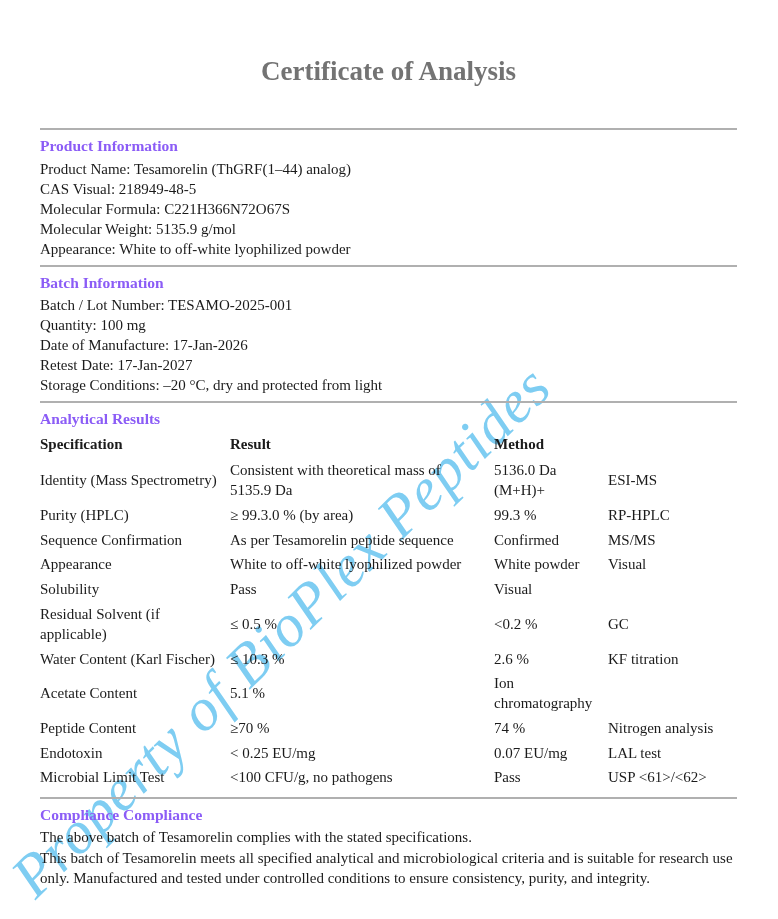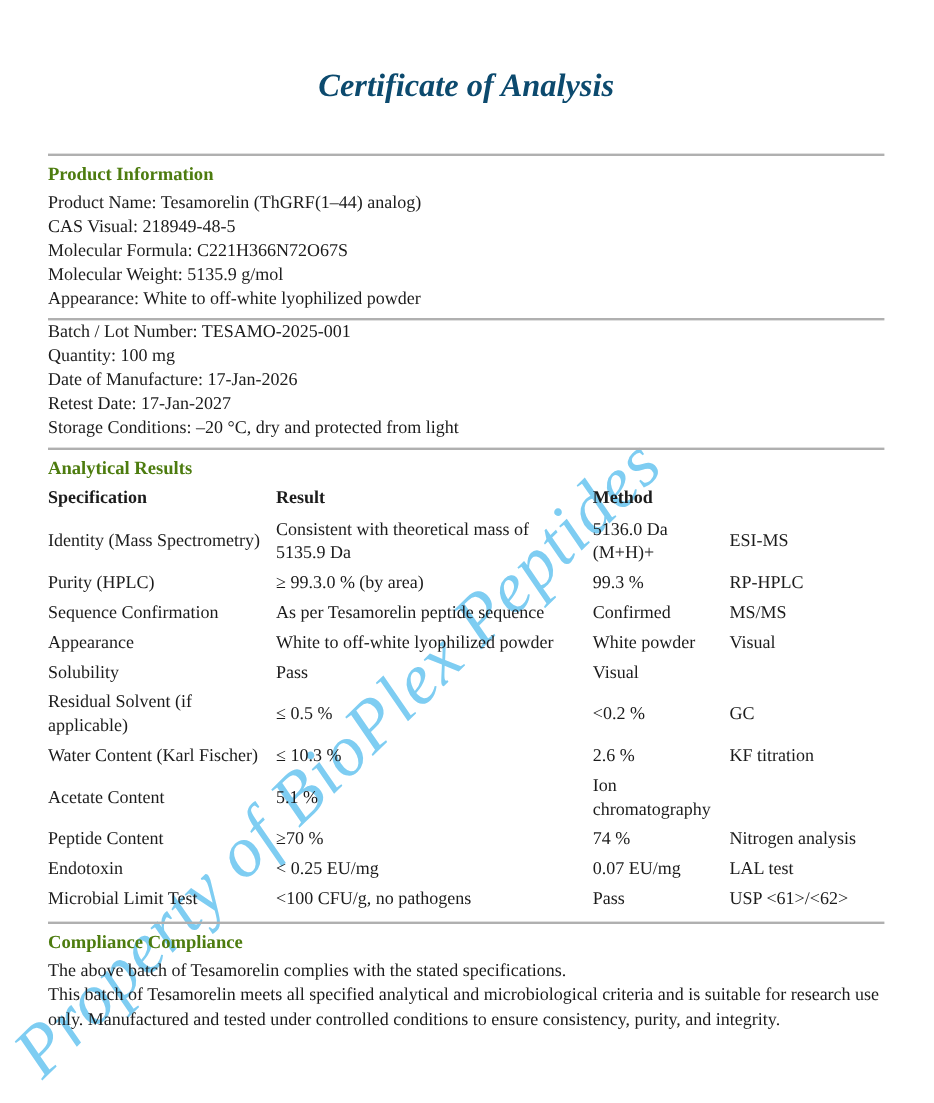--- a/index.html
+++ b/index.html
@@ -25,37 +25,36 @@
     user-select: none;
   }
 
   .content { position: relative; z-index: 1; padding: 0 41px 0 40px; }
 
   h1.doc-title {
     text-align: center;
     font-size: 27px;
     line-height: 1.15;
     margin: 56px 0 0 0;
-    color: #0c4a6e;
+    color: #737373;
     font-weight: bold;
-    font-style: italic;
   }
 
   hr.rule {
     border: 0;
     border-top: 2px solid #b0b0b0;
     margin: 6px 0 0 0;
   }
   hr.rule.first { margin-top: 41px; }
 
   h2.sec-heading {
     font-size: 15.5px;
     line-height: 1.2;
     font-weight: bold;
-    color: #4d7c0f;
+    color: #8b5cf6;
     margin: 7px 0 3px 0;
   }
 
   .field { line-height: 20px; }
   .field b { font-weight: normal; text-align: right; }
 
   
   .table { margin-top: 3px; }
   .trow {
     display: grid;
@@ -91,20 +90,21 @@
           <div class="field"><b>CAS Visual:</b><span> 218949-48-5</span></div>
           <div class="field"><b>Molecular Formula:</b><span> C221H366N72O67S</span></div>
           <div class="field"><b>Molecular Weight:</b><span> 5135.9 g/mol</span></div>
           <div class="field"><b>Appearance:</b><span> White to off-white lyophilized powder</span></div>
         </div>
     </section>
 
     <hr class="rule">
 
     <section>
+      <h2 class="sec-heading">Batch Information</h2>
       <div>
           <div class="field"><b>Batch / Lot Number:</b><span> TESAMO-2025-001</span></div>
           <div class="field"><b>Quantity:</b><span> 100 mg</span></div>
           <div class="field"><b>Date of Manufacture:</b><span> 17-Jan-2026</span></div>
           <div class="field"><b>Retest Date:</b><span> 17-Jan-2027</span></div>
           <div class="field"><b>Storage Conditions:</b><span> –20 °C, dry and protected from light</span></div>
         </div>
     </section>
 
     <hr class="rule">

